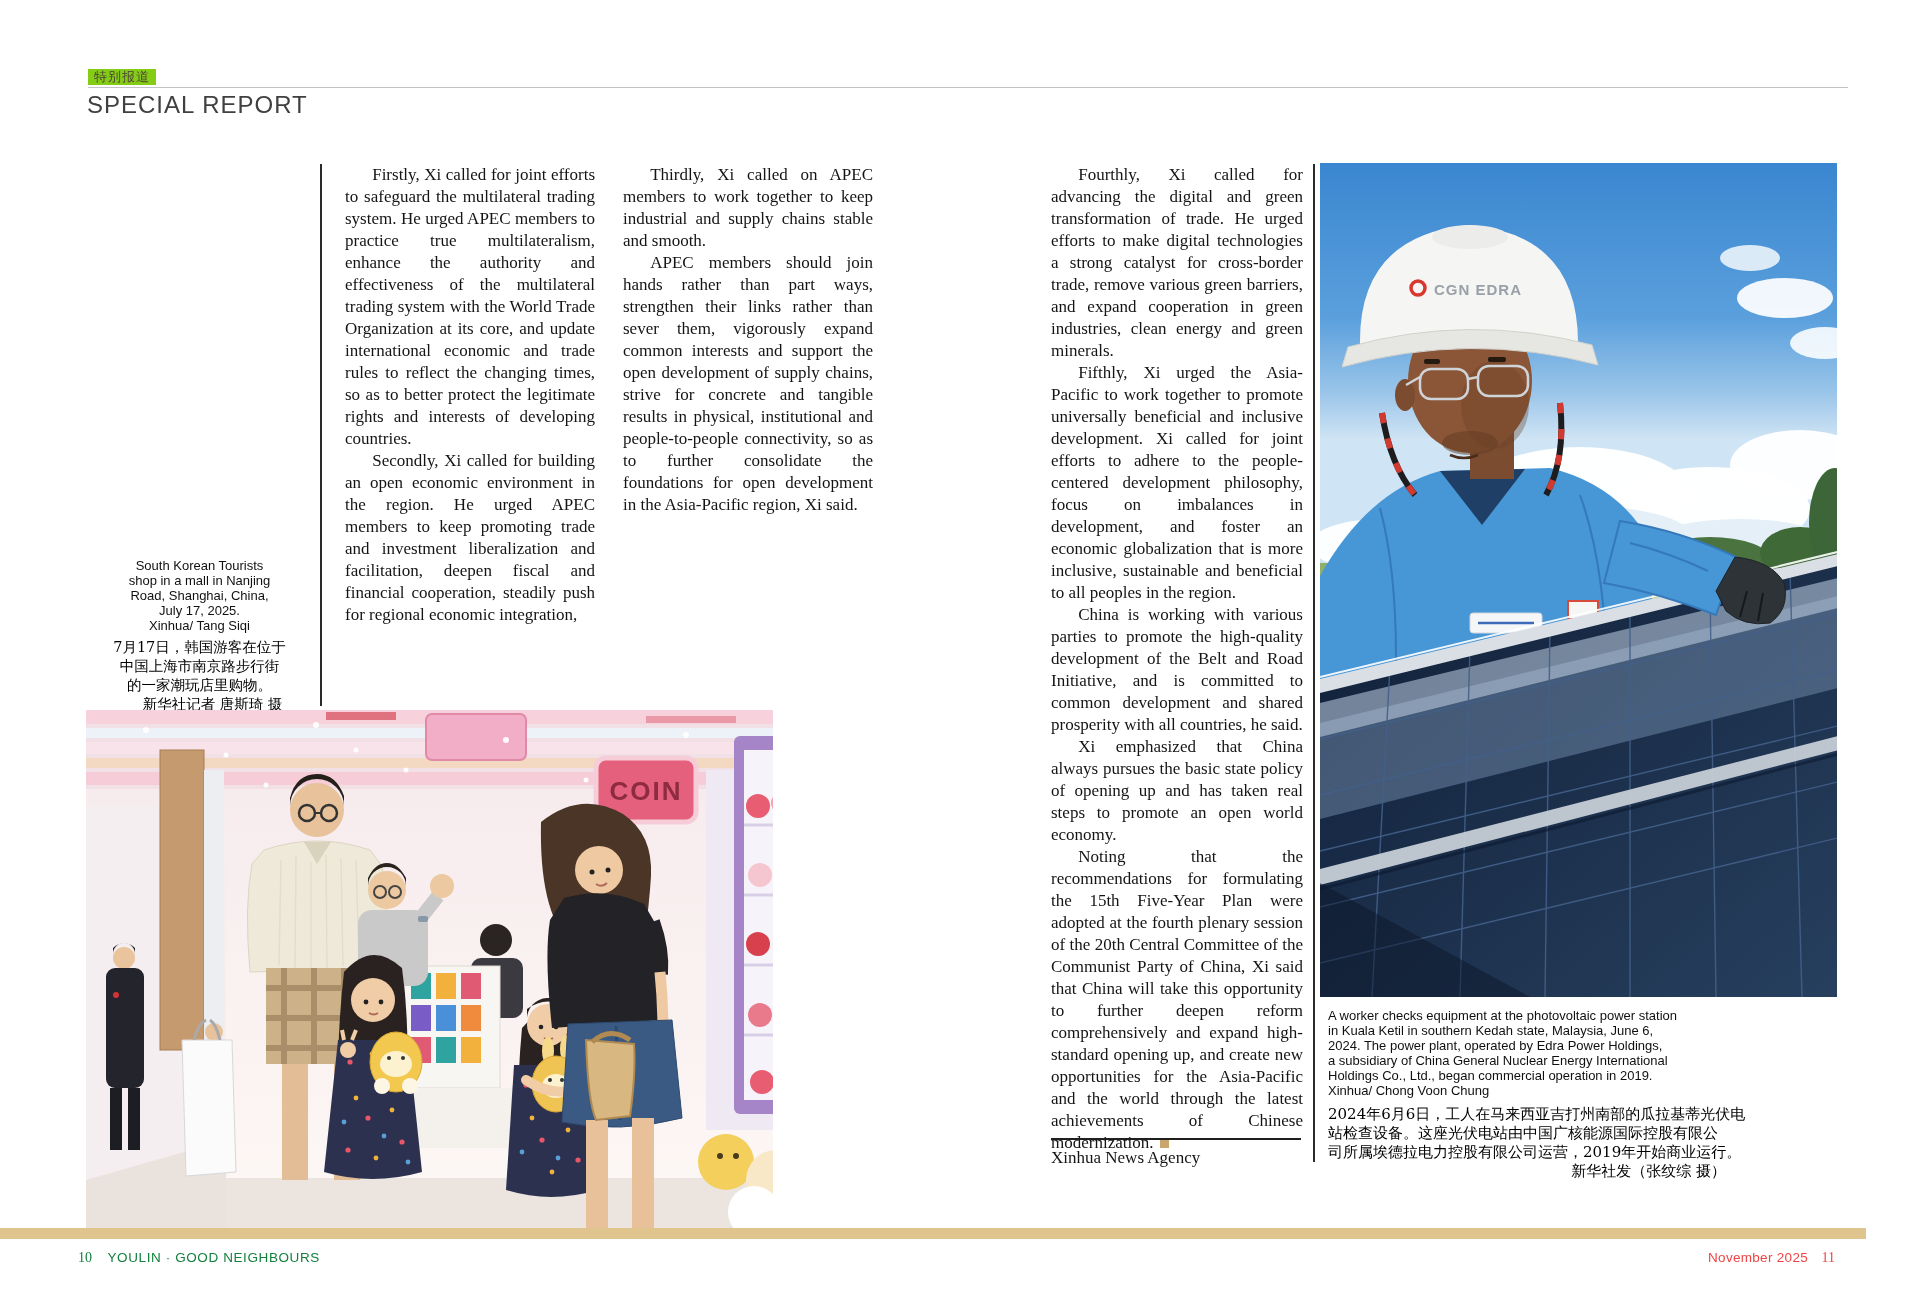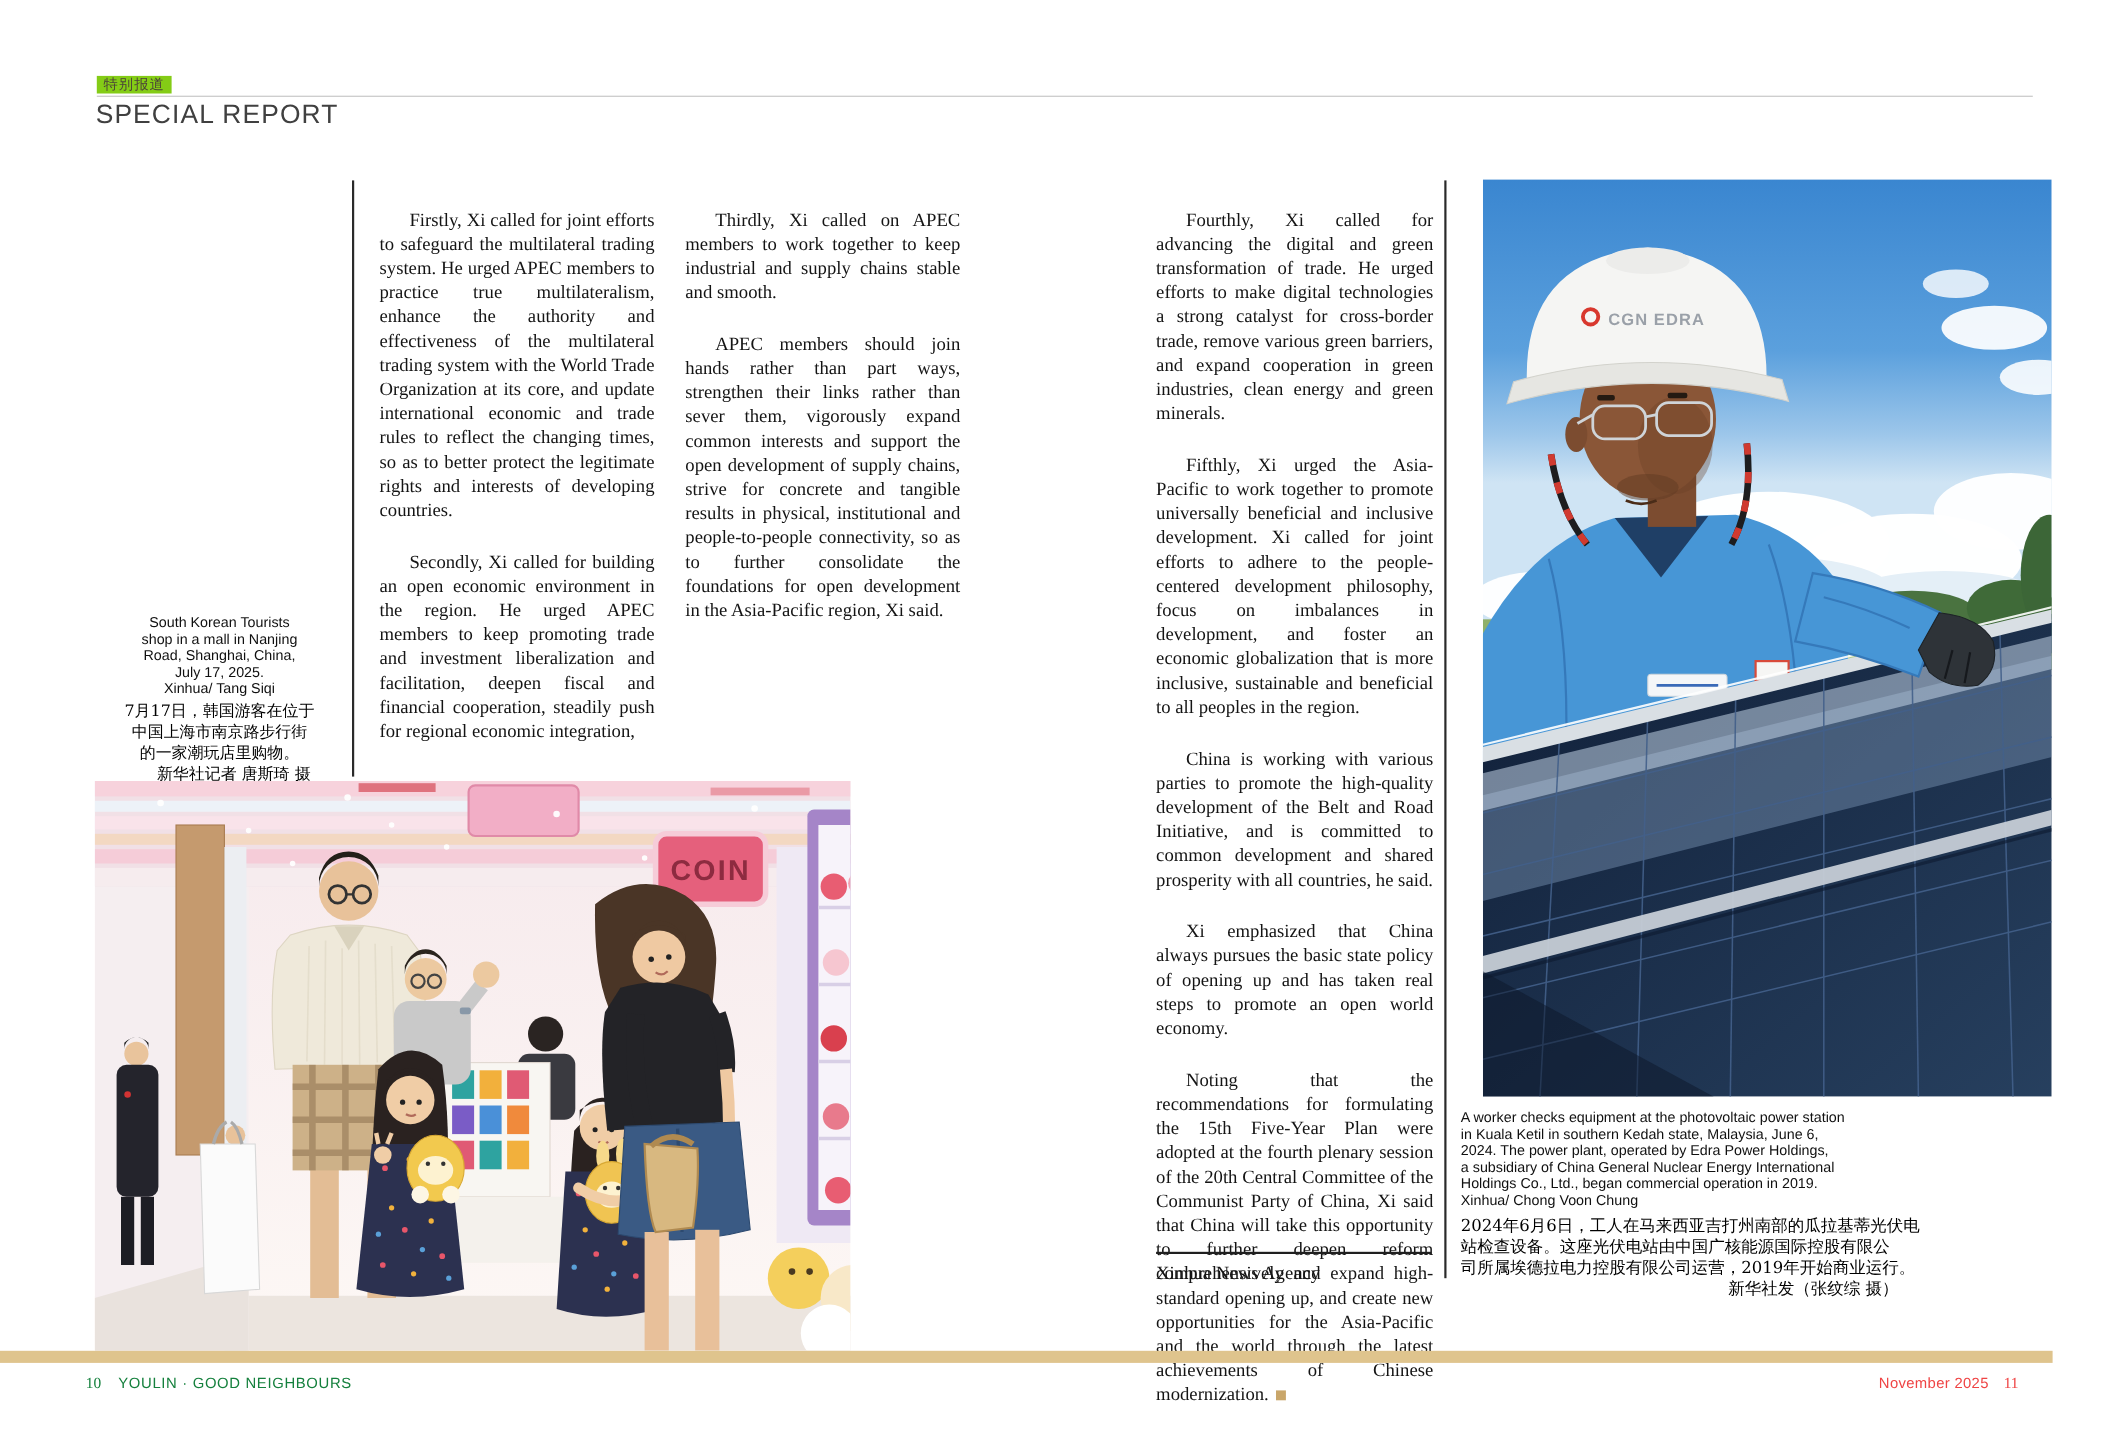--- a/index.html
+++ b/index.html
@@ -16,39 +16,39 @@
 
   
   .vrule{position:absolute;width:2px;background:#2a2a2a;}
   .vrule-left{left:320px;top:164px;height:542px;}
   .vrule-right{left:1313px;top:164px;height:998px;}
   .col{position:absolute;top:164px;width:250px;font-size:17px;line-height:22px;text-align:justify;}
   .col-1{left:345px;}
   .col-2{left:623px;}
   .col-3{left:1051px;width:252px;}
   .col p{margin:0;}
-  .col p.indent{text-indent:1.6em;margin-top:25px;}
+  .col p.indent{text-indent:1.6em;}
   .endmark{display:inline-block;width:9px;height:9px;background:#c9a66a;margin-left:7px;}
   .byline-rule{position:absolute;left:1051px;top:1138px;width:250px;border-top:2px solid #1f1f1f;}
   .byline{position:absolute;left:1051px;top:1148px;font-size:17px;}
 
   
   .cap-en{font-family:"Liberation Sans","DejaVu Sans",sans-serif;font-size:13px;line-height:15px;color:#101010;}
   .cap-zh{font-family:"DejaVu Serif","Liberation Serif",serif;font-size:14.5px;line-height:19px;color:#000000;}
   .caption-left{position:absolute;left:107px;top:558px;width:185px;text-align:center;}
   .caption-left .cap-zh{margin-top:5px;}
   .caption-left .credit{padding-left:26px;}
   .caption-right{position:absolute;left:1328px;top:1008px;width:432px;}
   .caption-right .cap-zh{margin-top:7px;font-size:15px;line-height:19px;}
   .caption-right .credit{text-align:right;padding-right:34px;}
 
   
   .photo{position:absolute;overflow:hidden;}
   .photo-mall{left:86px;top:710px;width:687px;height:518px;}
-  .photo-solar{left:1348px;top:163px;width:517px;height:834px;}
+  .photo-solar{left:1320px;top:163px;width:517px;height:834px;}
   .photo svg{display:block;}
 
   
   .footer-bar{position:absolute;left:0;top:1228px;width:1866px;height:11px;background:#dfc48d;}
   .footer-left{position:absolute;left:78px;top:1250px;font-size:14px;color:#15803d;}
   .footer-left .pub{font-family:"Liberation Sans","DejaVu Sans",sans-serif;font-size:13.5px;letter-spacing:0.6px;margin-left:12px;}
   .footer-right{position:absolute;right:85px;top:1250px;font-size:14px;color:#ef4444;text-align:right;}
   .footer-right .issue{font-family:"Liberation Sans","DejaVu Sans",sans-serif;font-size:13.5px;letter-spacing:0.3px;margin-right:10px;}
 </style>
 </head>

